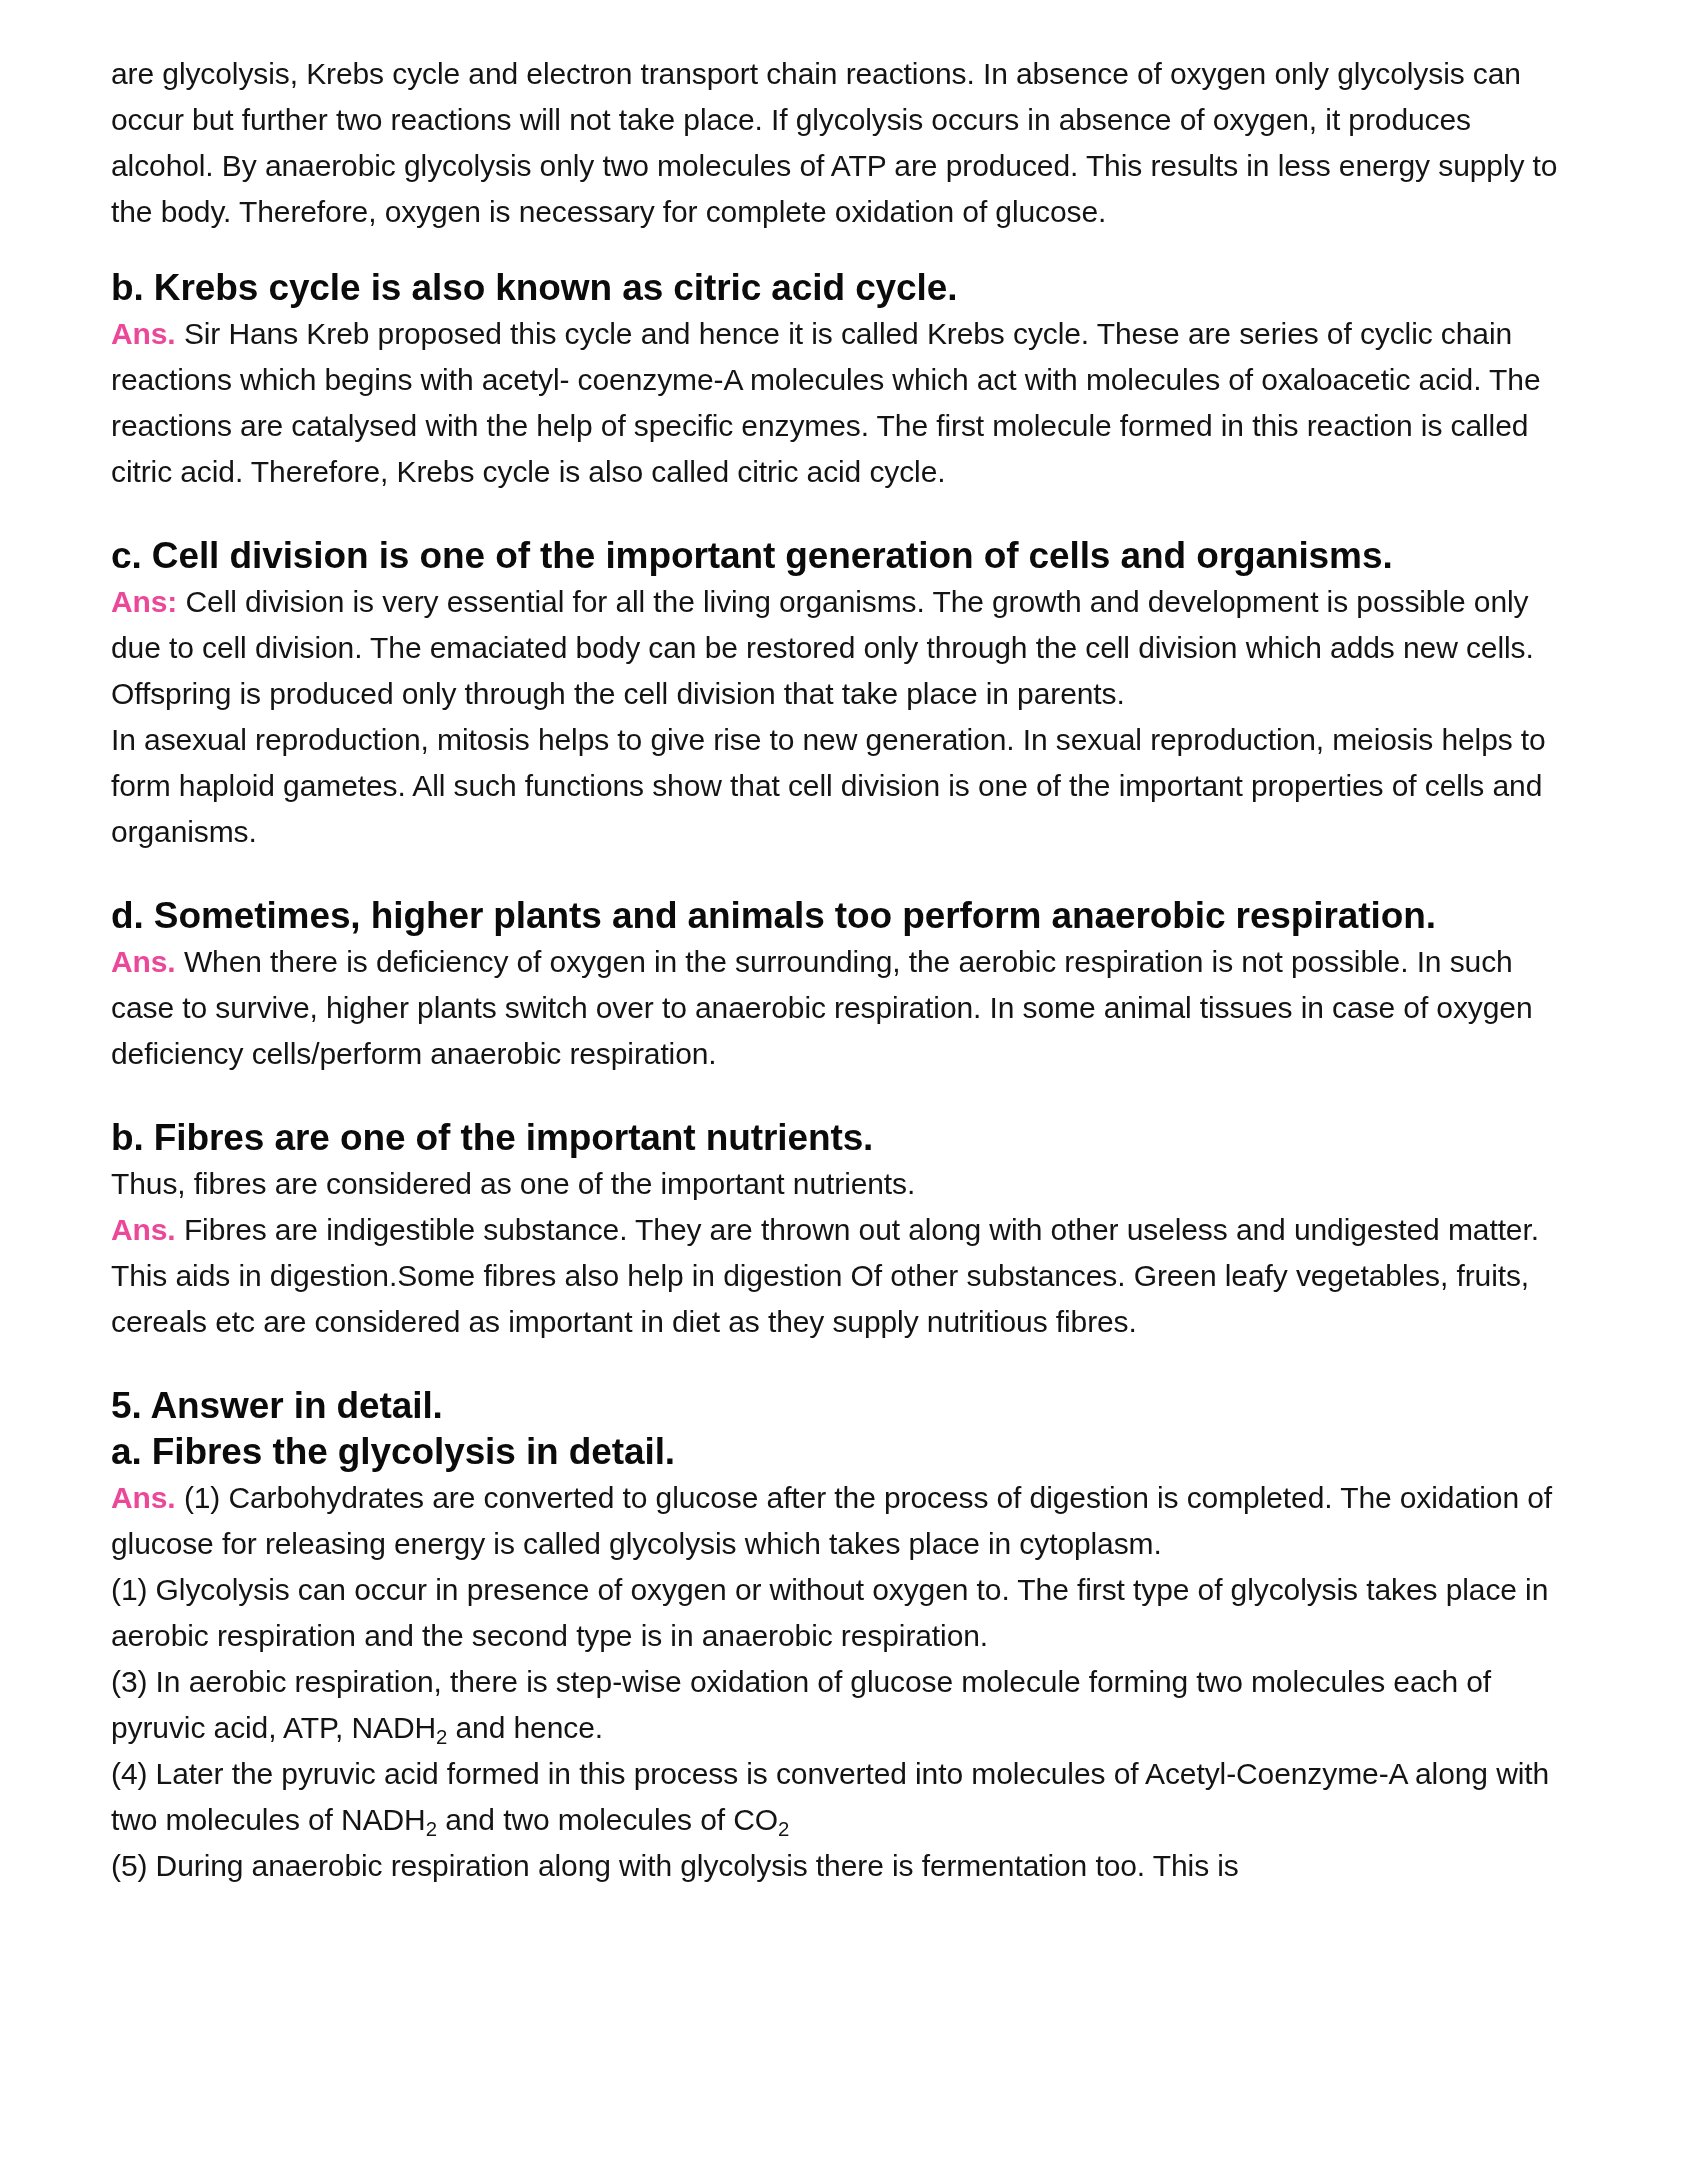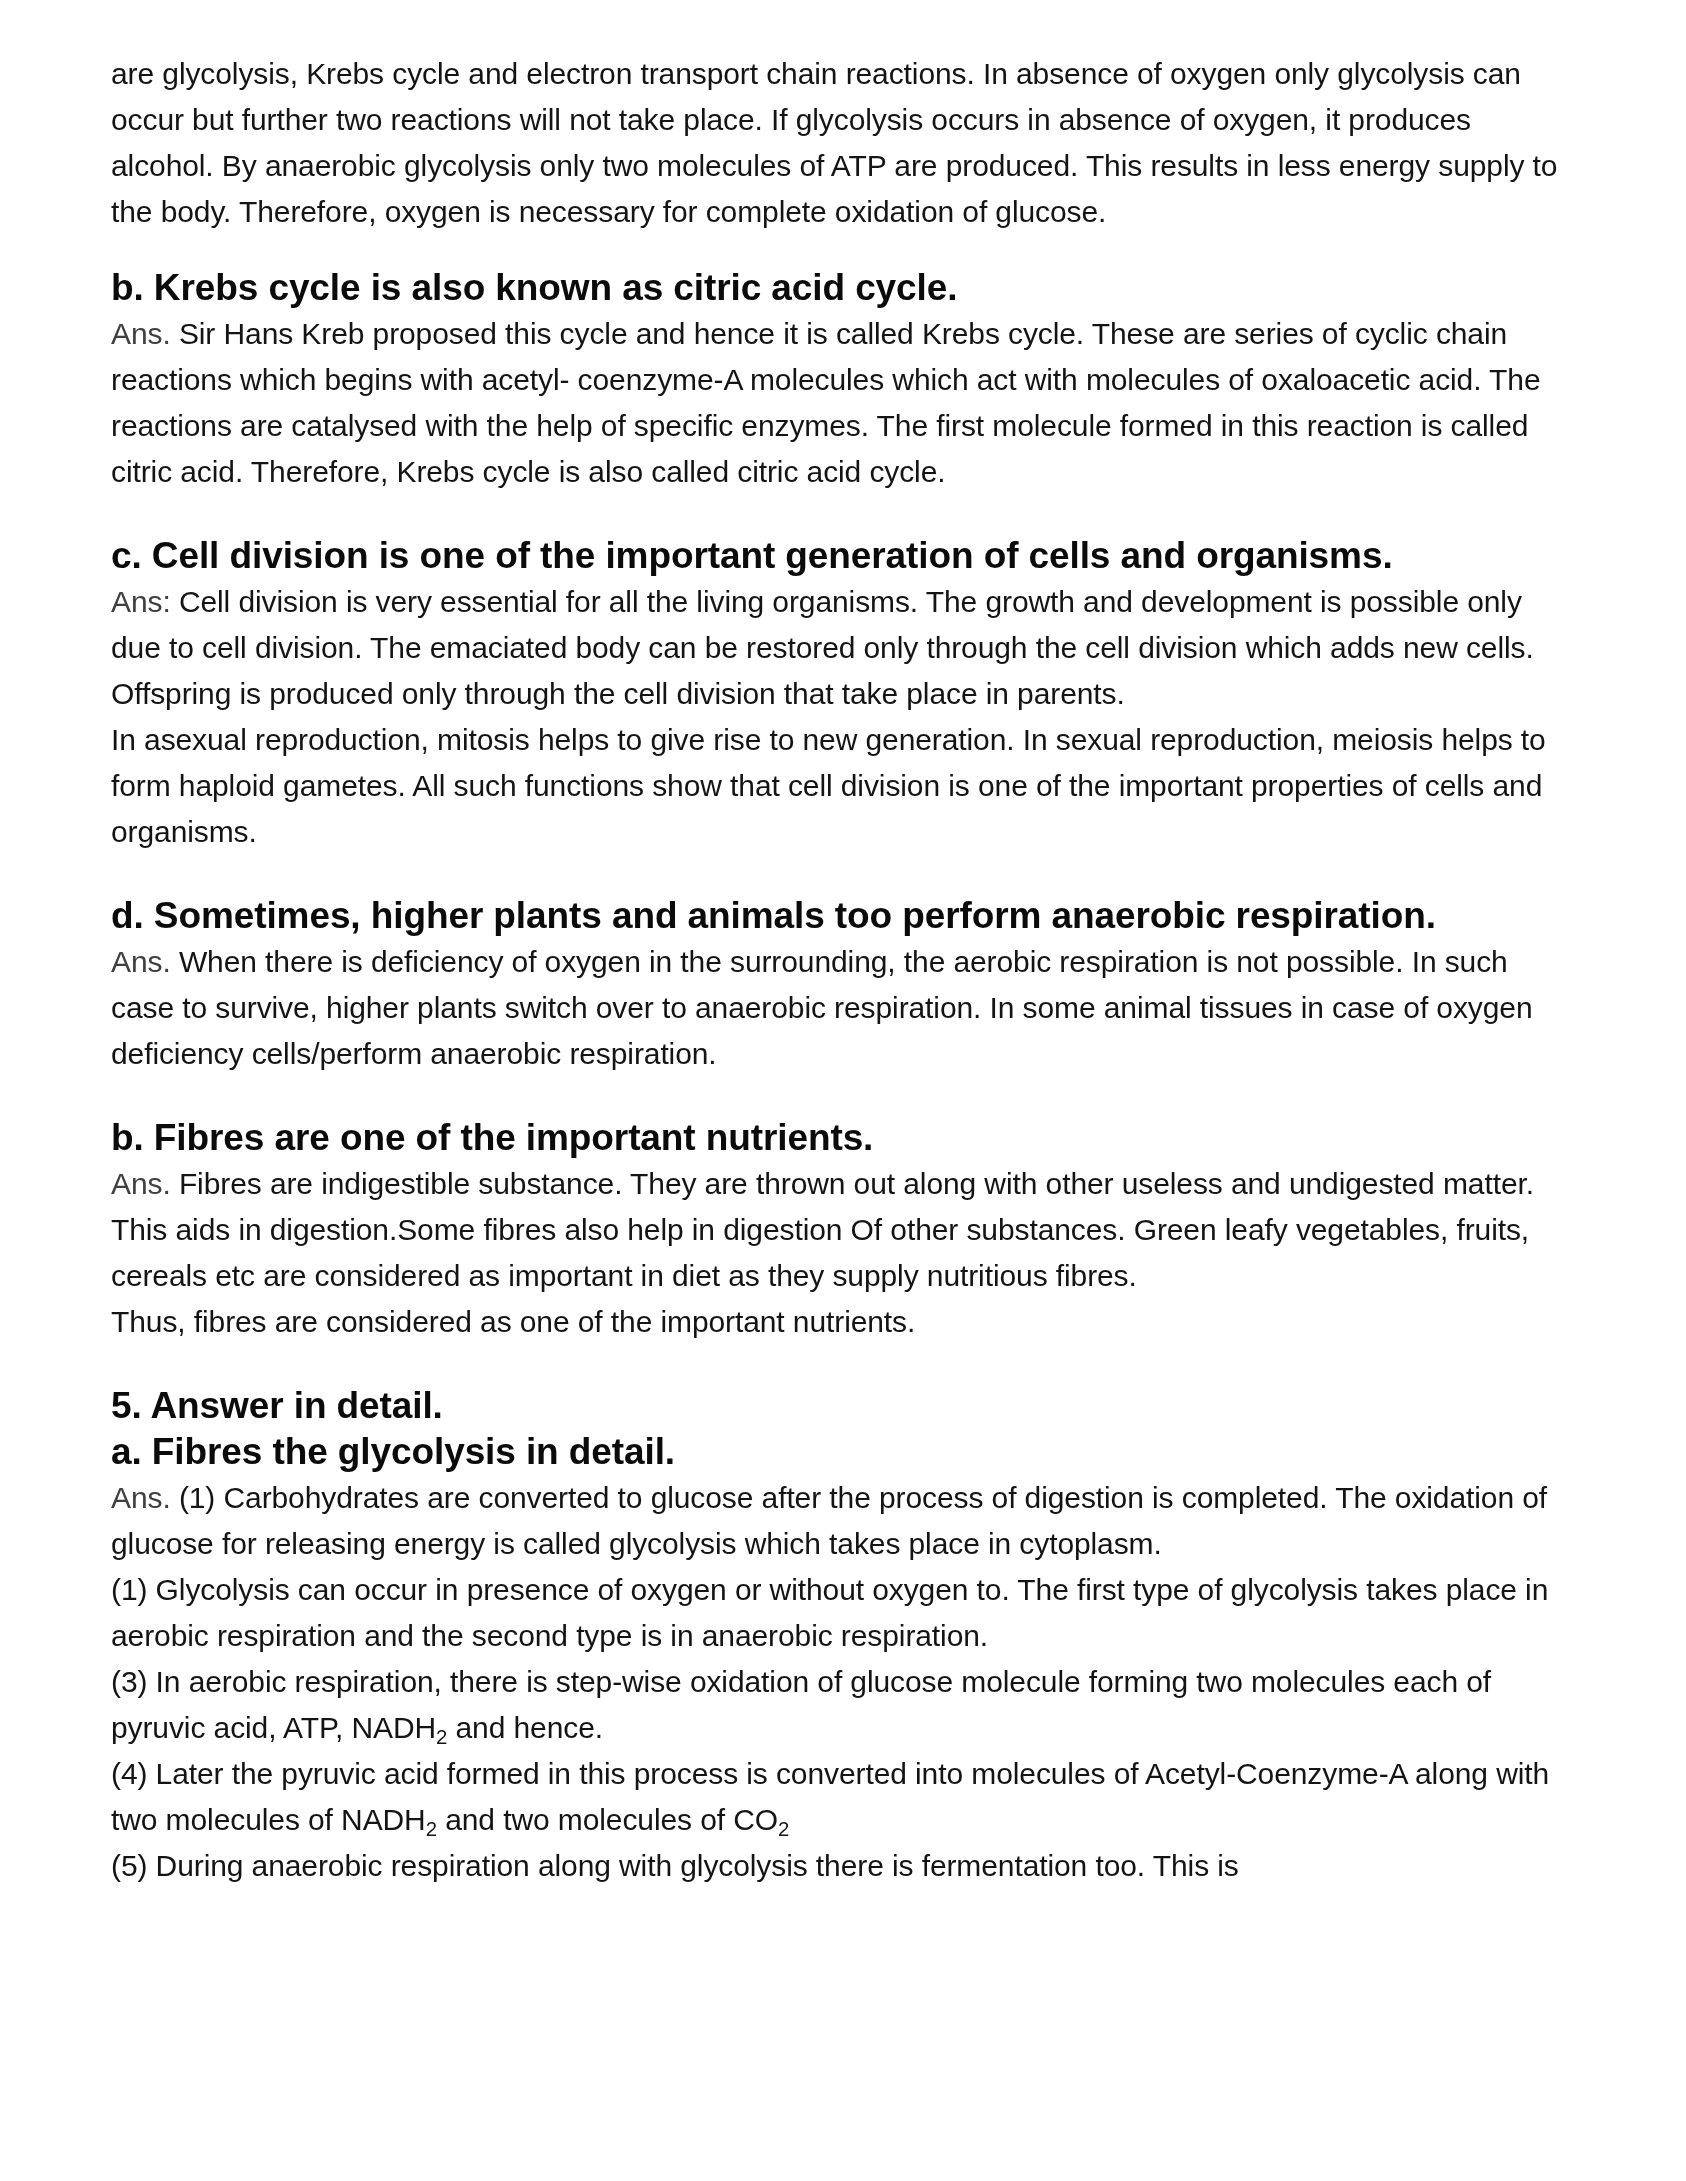--- a/index.html
+++ b/index.html
@@ -34,22 +34,22 @@
   }
   .heading {
     margin: 0;
     font-weight: bold;
     font-size: 37px;
     line-height: 46px;
     letter-spacing: -0.1px;
     color: #0b0b0b;
   }
   .ans-label {
-    font-weight: normal;
-    color: #404040;
+    font-weight: bold;
+    color: #ec4899;
   }
   .gap-md { height: 30px; }
   .gap-lg { height: 38px; }
   sub {
     font-size: 0.68em;
     line-height: 0;
     vertical-align: -0.28em;
   }
 </style>
 </head>
@@ -72,22 +72,22 @@
     <p class="para">In asexual reproduction, mitosis helps to give rise to new generation. In sexual reproduction, meiosis helps to form haploid gametes. All such functions show that cell division is one of the important properties of cells and organisms.</p>
 
     <div class="gap-lg"></div>
 
     <p class="heading">d.  Sometimes, higher plants and animals too perform anaerobic respiration.</p>
     <p class="para"><span class="ans-label">Ans.</span> <span>When there is deficiency of oxygen in the surrounding, the aerobic respiration is not possible. In such case to survive, higher plants switch over to anaerobic respiration. In some animal tissues in case of oxygen deficiency cells/perform anaerobic respiration.</span></p>
 
     <div class="gap-lg"></div>
 
     <p class="heading">b. Fibres are one of the important nutrients.</p>
+    <p class="para">Thus, fibres are considered as one of the important nutrients.</p>
     <p class="para"><span class="ans-label">Ans.</span> <span>Fibres are indigestible substance. They are thrown out along with other useless and undigested matter. This aids in digestion.Some fibres also help in digestion Of other substances. Green leafy vegetables, fruits, cereals etc are considered as important in diet as they supply nutritious fibres.</span></p>
-    <p class="para">Thus, fibres are considered as one of the important nutrients.</p>
 
     <div class="gap-lg"></div>
 
     <p class="heading">5. Answer in detail.</p>
     <p class="heading">a. Fibres the glycolysis in detail.</p>
 
     <p class="para"><span class="ans-label">Ans.</span> <span>(1) Carbohydrates are converted to glucose after the process of digestion is completed. The oxidation of glucose for releasing energy is called glycolysis which takes place in cytoplasm.</span></p>
 
     <p class="para">(1) Glycolysis can occur in presence of oxygen or without oxygen to. The first type of glycolysis takes place in aerobic respiration and the second type is in anaerobic respiration.</p>
 

